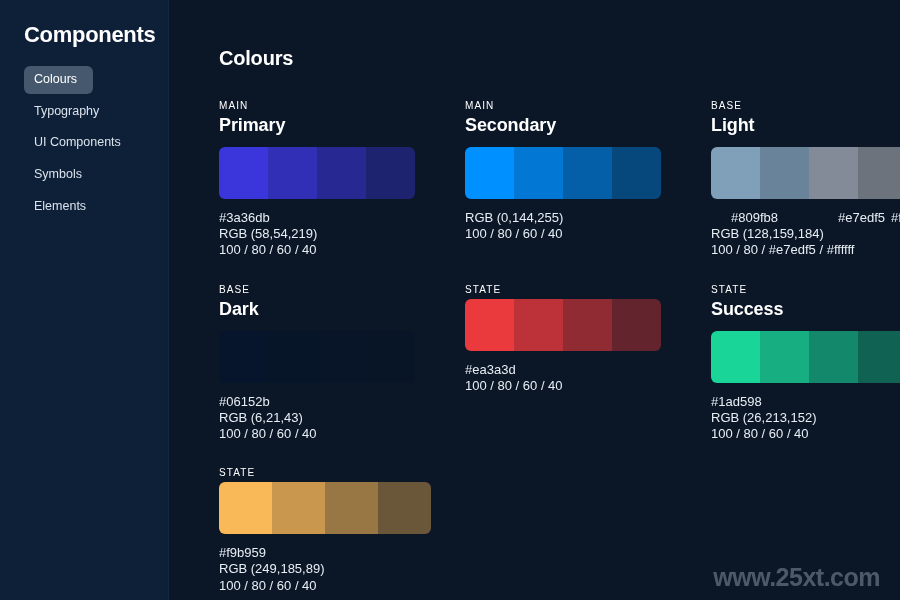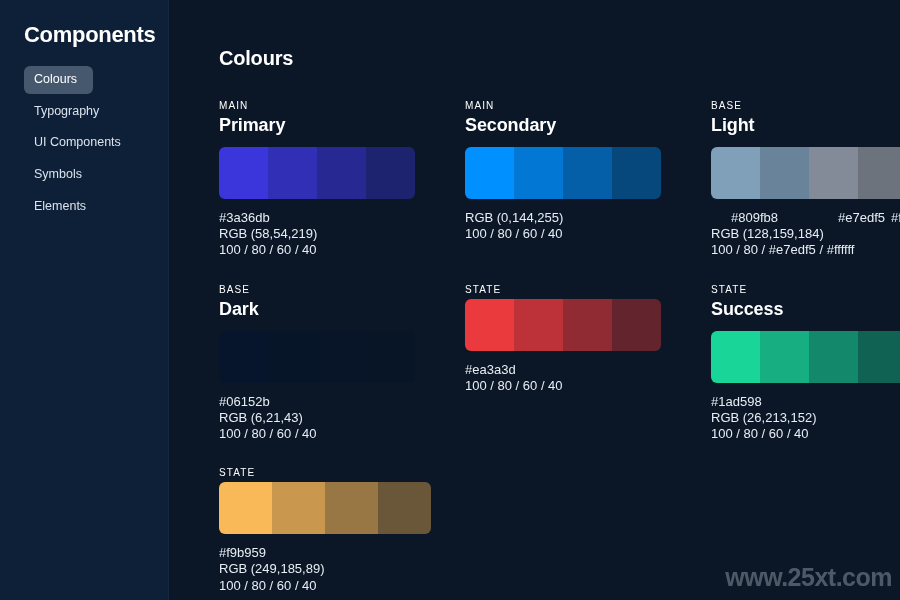--- a/index.html
+++ b/index.html
@@ -145,21 +145,21 @@
   .meta-row-hexes {
     display: flex;
   }
 
   .meta-hex-1 { width: 107px; margin-left: 20px; }
   .meta-hex-2 { width: 53px; }
 
   
   .watermark {
     position: absolute;
-    right: 8px;
+    right: 20px;
     bottom: 8px;
     font-size: 25px;
     font-weight: bold;
     color: rgba(190, 200, 212, 0.38);
     letter-spacing: -0.5px;
     pointer-events: none;
     user-select: none;
   }
 </style>
 </head>

